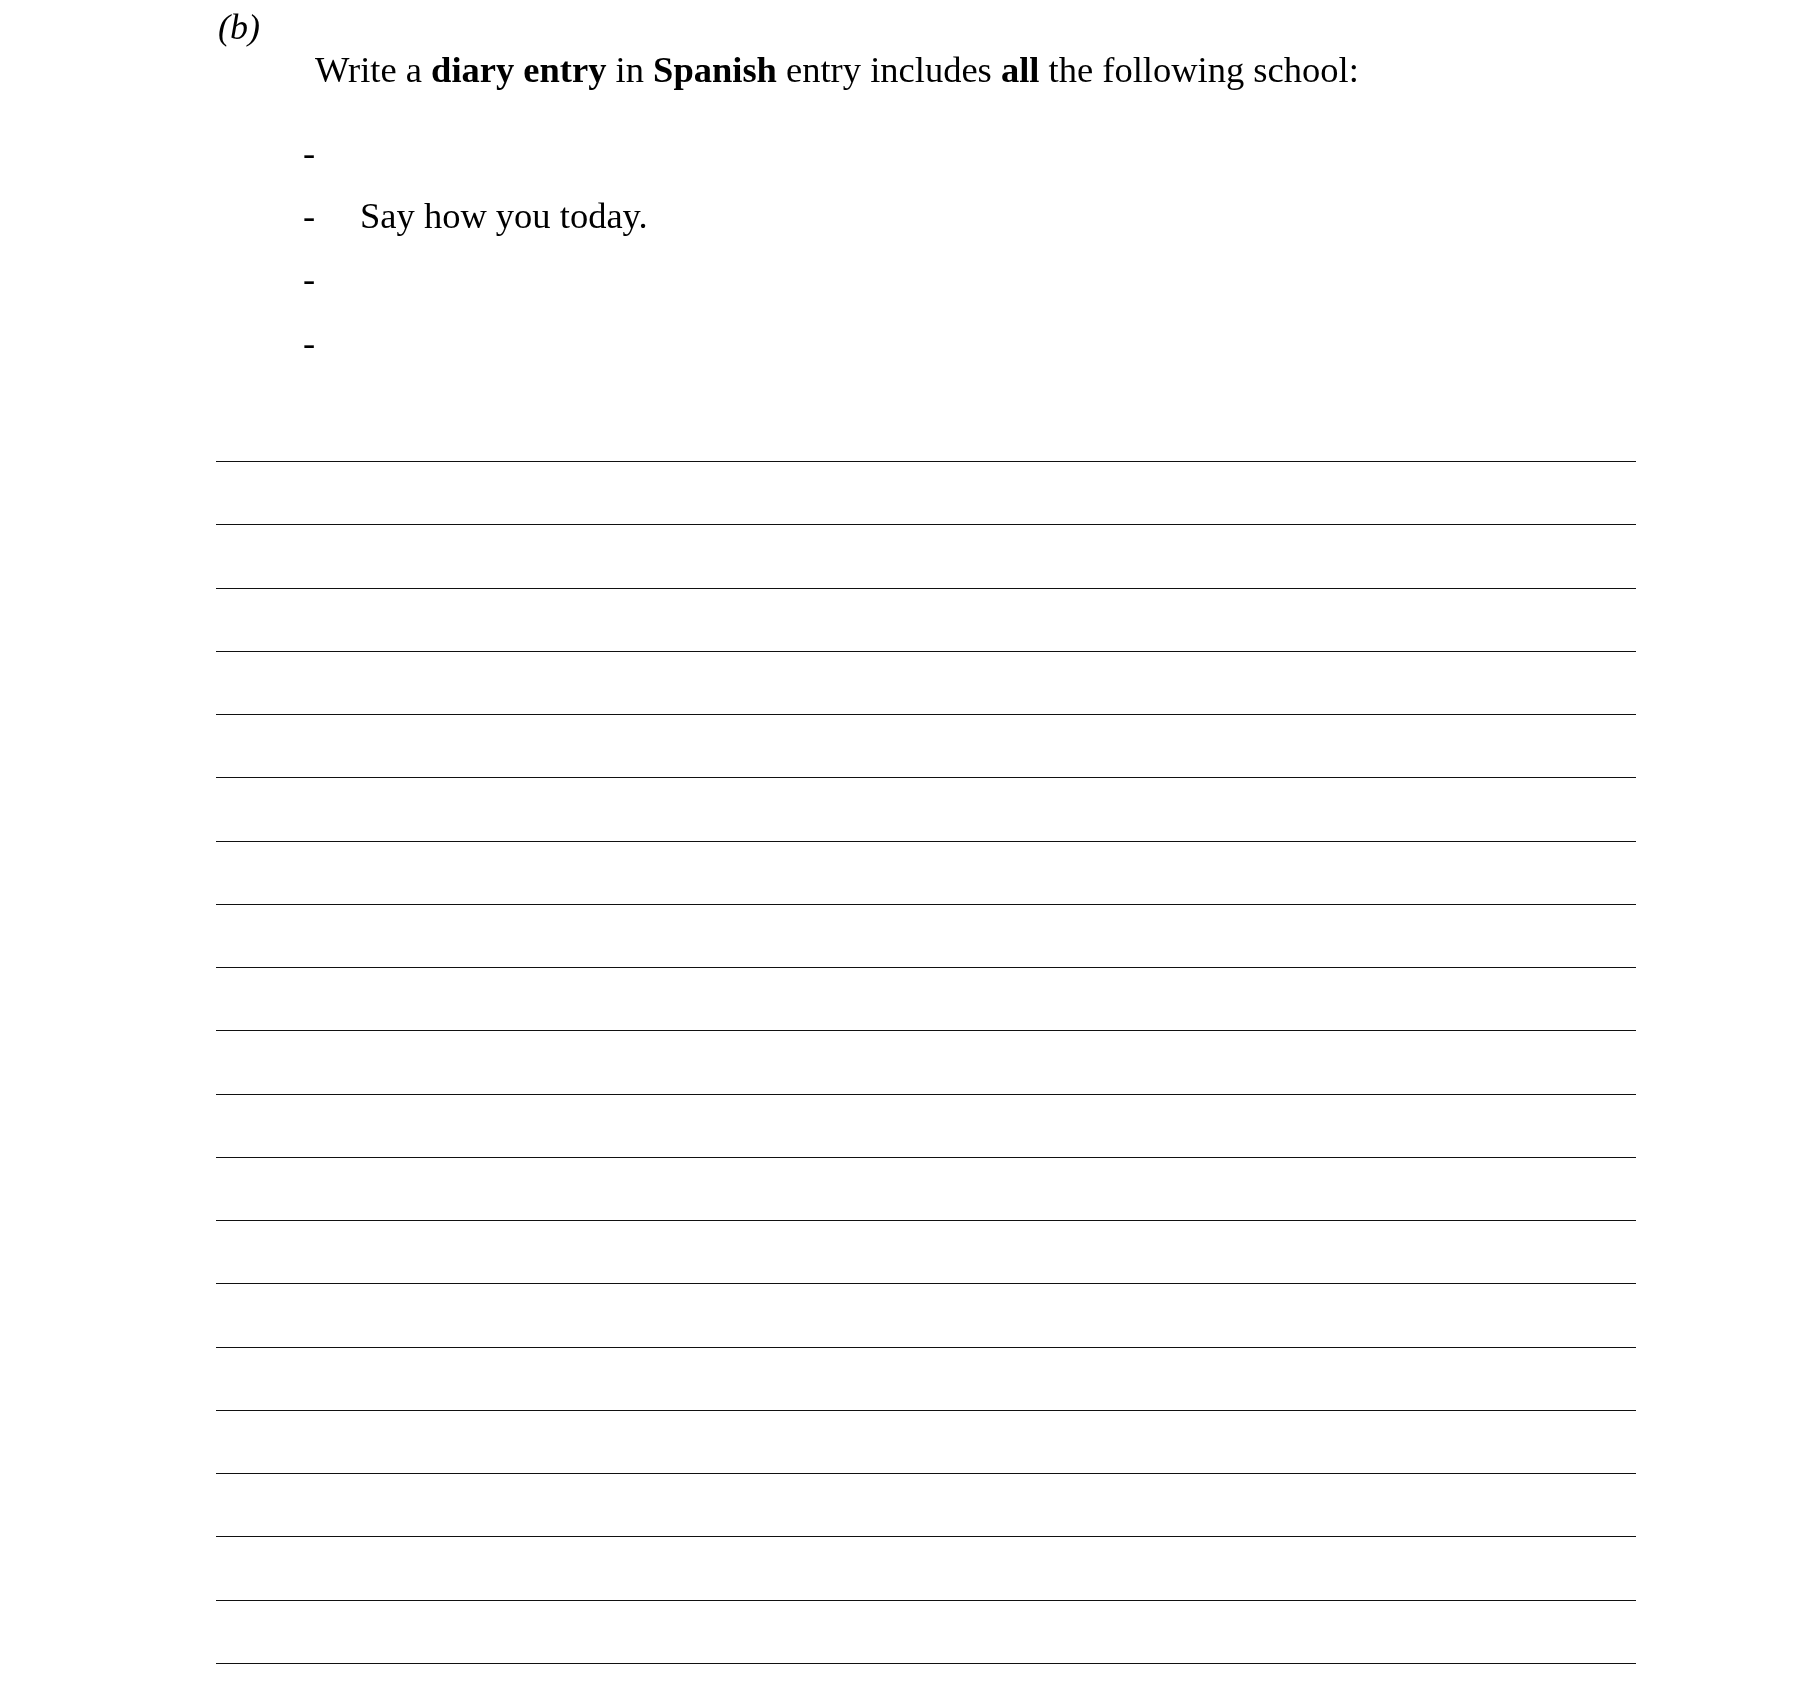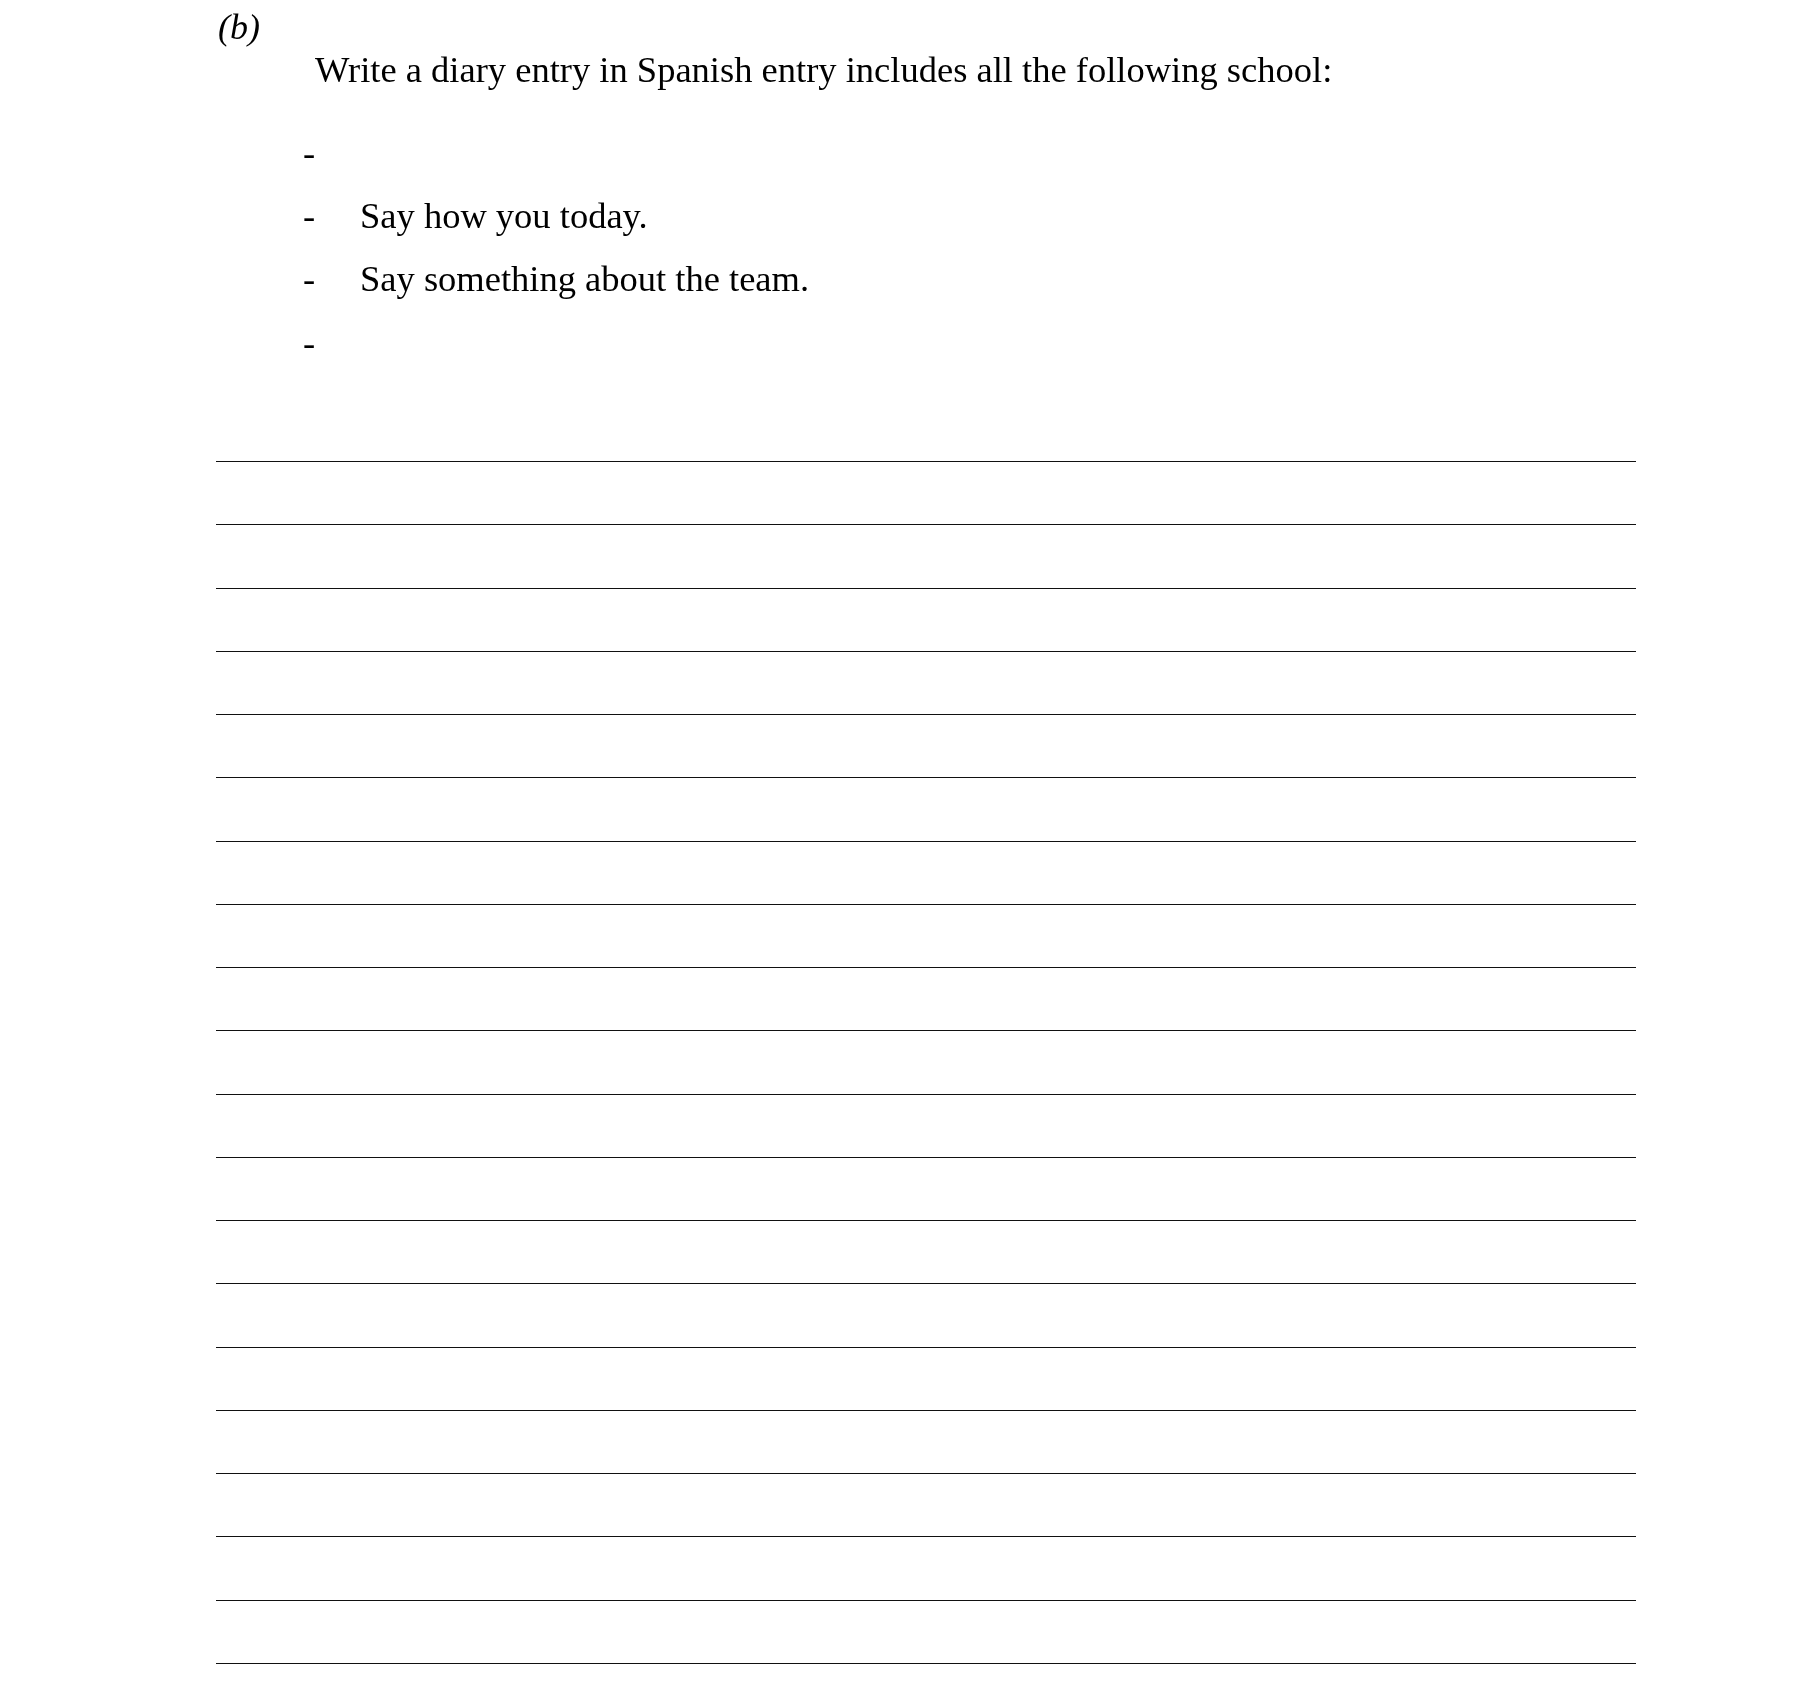--- a/index.html
+++ b/index.html
@@ -25,21 +25,21 @@
       white-space: nowrap;
     }
     .instruction {
       position: absolute;
       left: 315px;
       top: 47px;
       font-size: 36.5px;
       line-height: 46px;
       white-space: nowrap;
     }
-    .instruction b { font-weight: normal; }
+    .instruction b { font-weight: bold; }
     .bullets {
       position: absolute;
       left: 0;
       top: 0;
       margin: 0;
       padding: 0;
       list-style: none;
     }
     .bullet {
       position: absolute;
@@ -85,21 +85,20 @@
 <ul class="bullets">
   <li class="bullet" style="top:130px">
     <span class="dash">-</span>
   </li>
   <li class="bullet" style="top:193px">
     <span class="dash">-</span>
     <span class="text">Say how you today.</span>
   </li>
   <li class="bullet" style="top:256px">
     <span class="dash">-</span>
-    <span class="text">Say something about the team.</span>
   </li>
   <li class="bullet" style="top:320px">
     <span class="dash">-</span>
   </li>
 </ul>
 
 <div class="answer-lines" id="answer-lines">
     <div class="answer-line" style="top: 461px;"></div>
     <div class="answer-line" style="top: 524.26px;"></div>
     <div class="answer-line" style="top: 587.52px;"></div>

